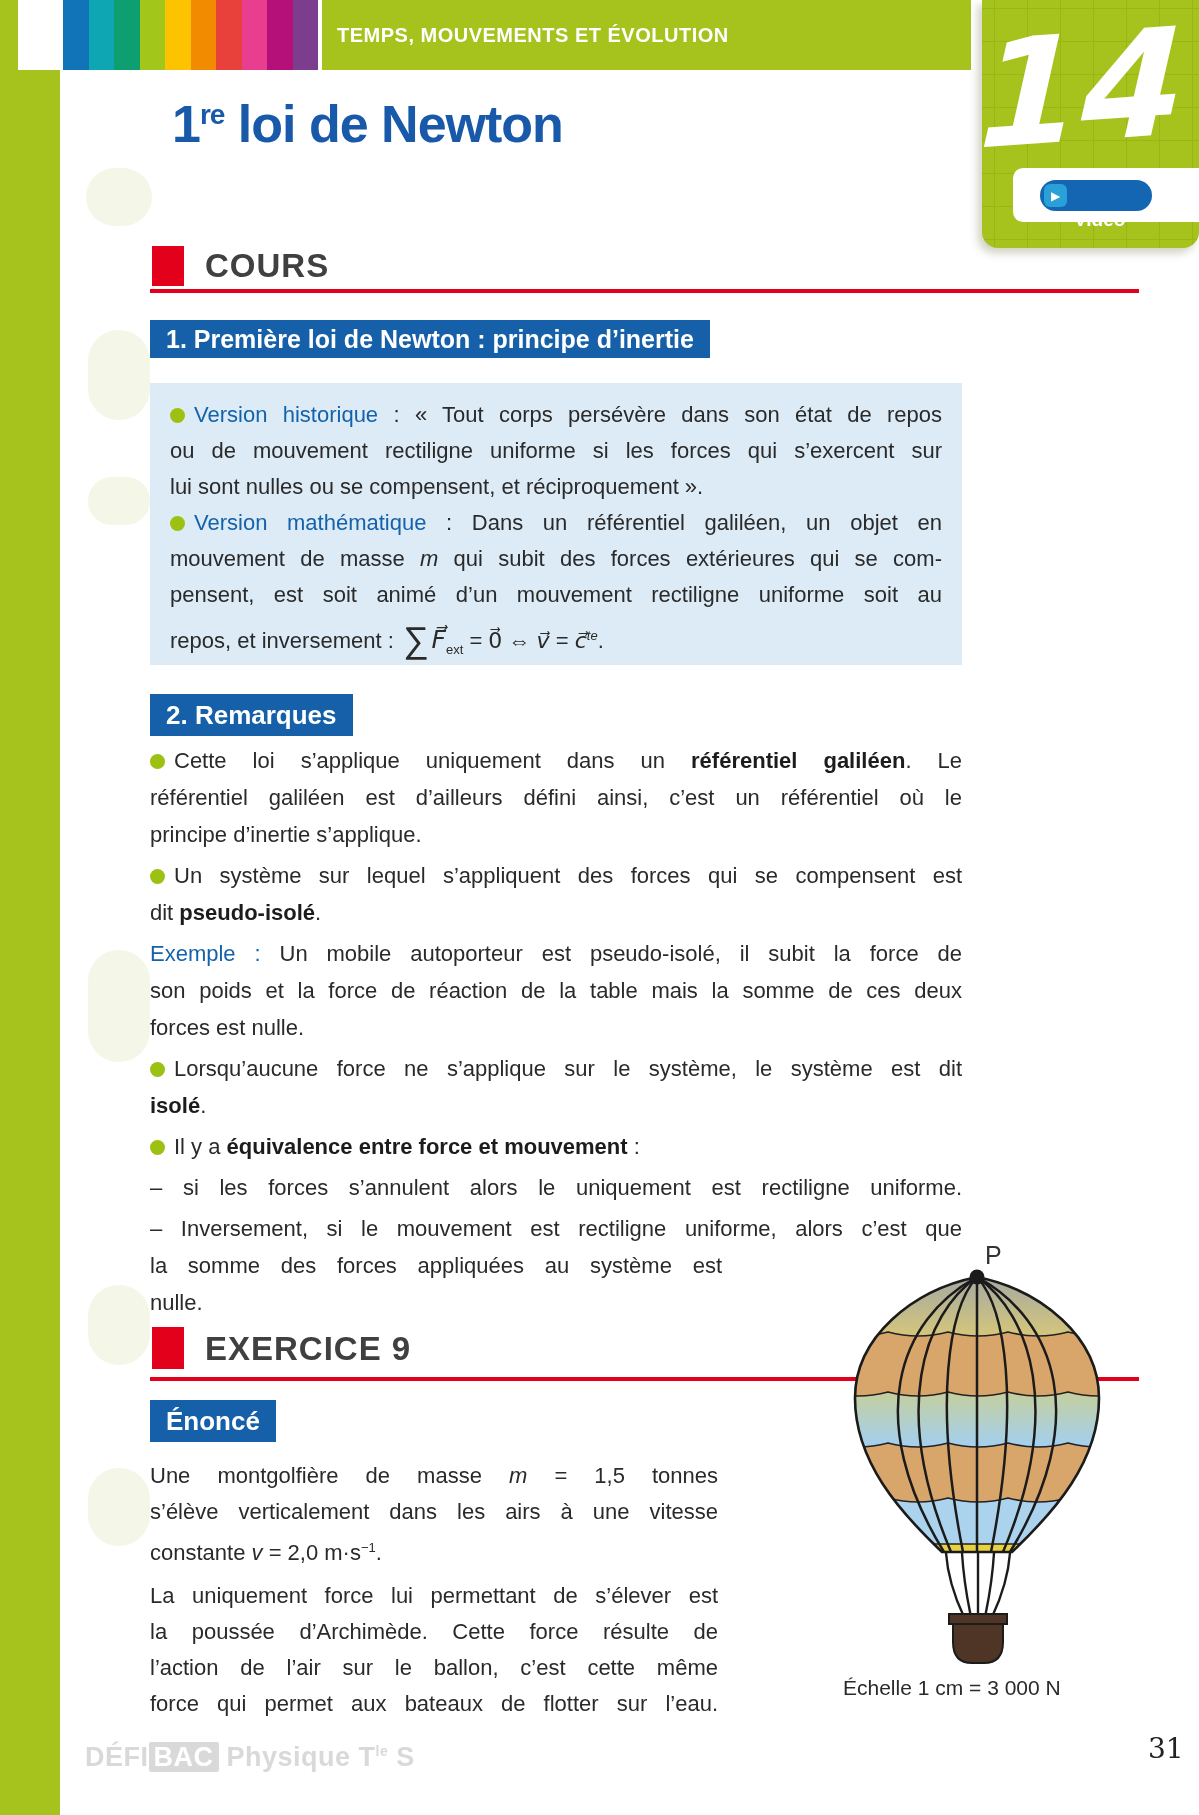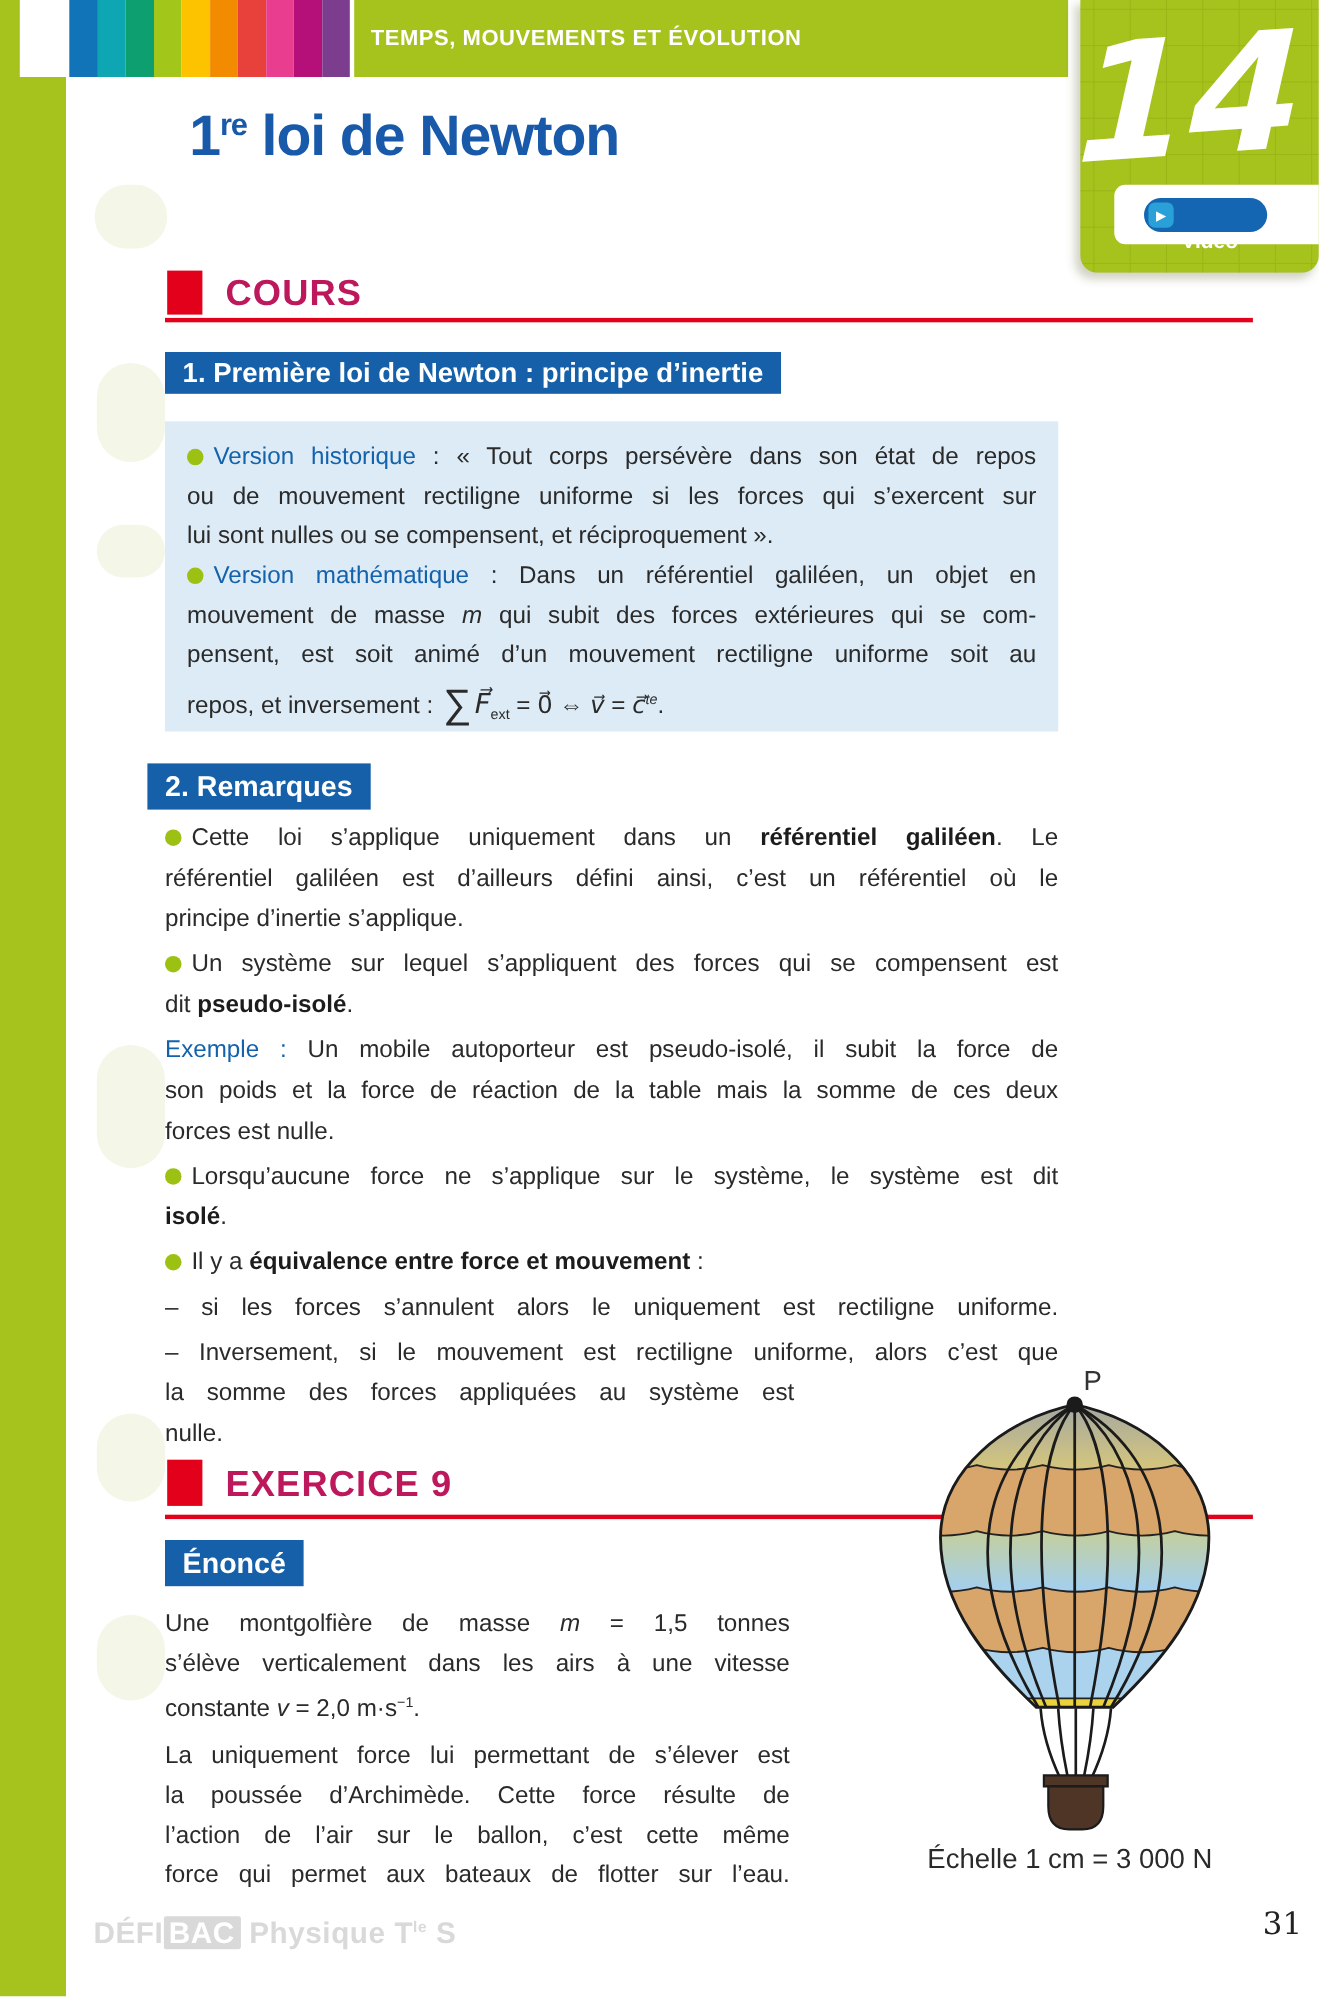--- a/index.html
+++ b/index.html
@@ -35,21 +35,21 @@
   .play-icon{width:23px;height:23px;background:#2aa0d8;border-radius:6px;display:flex;
              align-items:center;justify-content:center;color:#fff;font-size:12px;}
   .video-label{color:#fff;font-weight:bold;font-size:19px;margin-left:7px;margin-top:48px;}
 
   
   .page-title{left:172px;top:94px;font-size:52px;font-weight:bold;color:#1859aa;letter-spacing:-1px;}
   .page-title sup{font-size:28px;}
 
   
   .red-square{width:32px;background:#e2001a;}
-  .section-label{font-size:33px;font-weight:bold;color:#be185d;letter-spacing:1px;}
+  .section-label{font-size:33px;font-weight:bold;color:#404040;letter-spacing:1px;}
   .red-rule{left:150px;width:989px;height:4px;background:#e2001a;}
 
   .blue-banner{background:#1560a8;color:#fff;font-weight:bold;font-size:25px;
                padding:0 16px;display:inline-block;}
 
   
   .blue-box{left:150px;top:383px;width:812px;height:282px;background:#dcebf5;box-sizing:border-box;
             padding:14px 20px 0 20px;}
   .line{line-height:36px;font-size:22px;}
   .rline{line-height:37px;font-size:22px;}
@@ -65,21 +65,21 @@
 
   .remarks{left:150px;top:742px;width:812px;}
   .pgap{margin-top:4px;}
   .narrow{width:572px;}
 
   
   .exo-col{left:150px;top:1458px;width:568px;}
   .eline{line-height:36px;font-size:22px;}
   .exo-p2{margin-top:7px;}
 
-  .fig-caption{left:843px;top:1676px;width:280px;font-size:25px;color:#2a2a2a;}
+  .fig-caption{left:843px;top:1676px;width:280px;font-size:21px;color:#2a2a2a;}
 
   
   .footer-logo{left:85px;top:1742px;color:#d9d9d9;font-weight:bold;font-size:27px;letter-spacing:.5px;}
   .bac-box{background:#d9d9d9;color:#fff;padding:0 5px;border-radius:2px;}
   .footer-logo sup{font-size:14px;}
   .page-number{left:1148px;top:1732px;font-family:"DejaVu Serif",serif;font-size:28px;color:#222;}
 
   svg text{font-family:"Liberation Sans","DejaVu Sans",sans-serif;}
 </style>
 </head>
@@ -134,21 +134,21 @@
   <div class="line j"><span>ou de mouvement rectiligne uniforme si les forces qui s’exercent sur</span></div>
   <div class="line"><span>lui sont nulles ou se compensent, et réciproquement ».</span></div>
   <div class="line j"><span class="dot"></span><span class="blab">Version mathématique</span><span> : Dans un référentiel galiléen, un objet en</span></div>
   <div class="line j"><span>mouvement de masse </span><i>m</i><span> qui subit des forces extérieures qui se com-</span></div>
   <div class="line j"><span>pensent, est soit animé d’un mouvement rectiligne uniforme soit au</span></div>
   <div class="line" style="line-height:46px;">
     <span>repos, et inversement : </span><span class="fsum">∑</span><i class="fF">F⃗</i><sub class="fsub">ext</sub><span> = 0⃗ ⇔ </span><i>v⃗</i><span> = </span><i>c⃗</i><sup class="fsup">te</sup><span>.</span>
   </div>
 </div>
 
-<div class="abs blue-banner" style="left:134px;top:694px;line-height:42px;font-size:26px;">2. Remarques</div>
+<div class="abs blue-banner" style="left:150px;top:694px;line-height:42px;font-size:26px;">2. Remarques</div>
 
 <div class="abs remarks">
   <div class="rline j"><span class="dot"></span><span>Cette loi s’applique uniquement dans un </span><b>référentiel galiléen</b><span>. Le</span></div>
   <div class="rline j"><span>référentiel galiléen est d’ailleurs défini ainsi, c’est un référentiel où le</span></div>
   <div class="rline"><span>principe d’inertie s’applique.</span></div>
   <div class="rline j pgap"><span class="dot"></span><span>Un système sur lequel s’appliquent des forces qui se compensent est</span></div>
   <div class="rline"><span>dit </span><b>pseudo-isolé</b><span>.</span></div>
   <div class="rline j pgap"><span class="blab">Exemple :</span><span> Un mobile autoporteur est pseudo-isolé, il subit la force de</span></div>
   <div class="rline j"><span>son poids et la force de réaction de la table mais la somme de ces deux</span></div>
   <div class="rline"><span>forces est nulle.</span></div>

